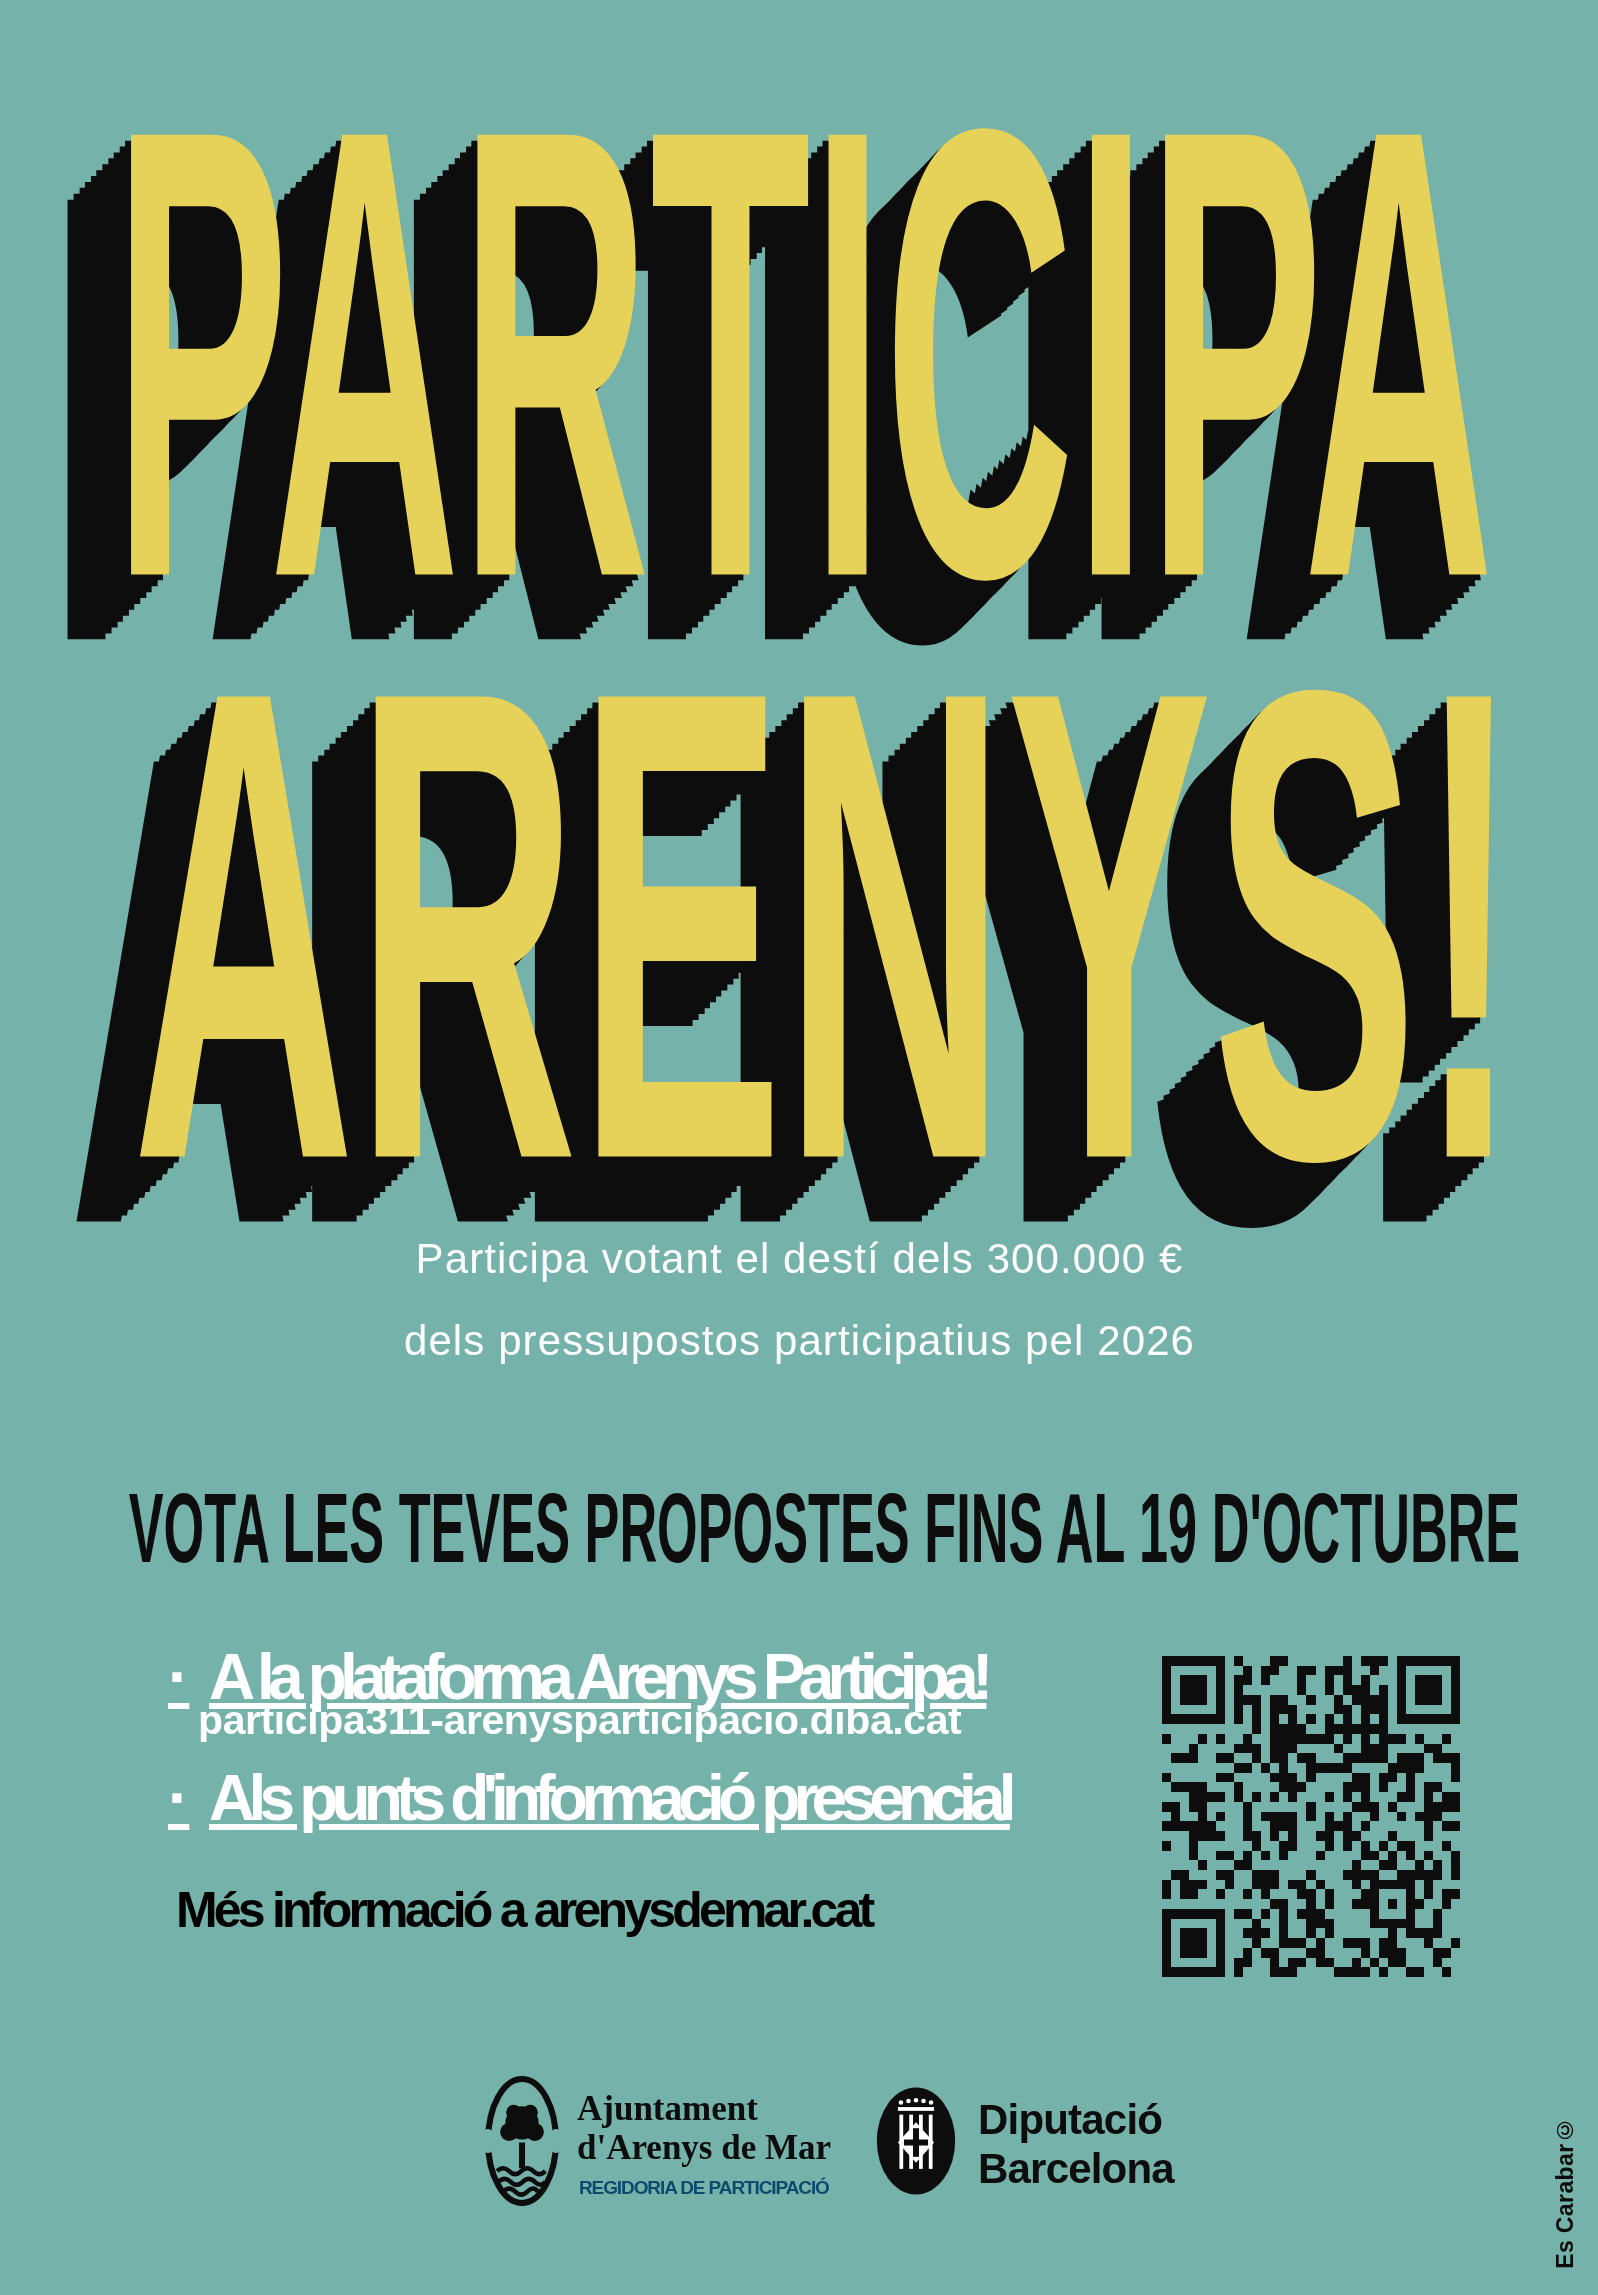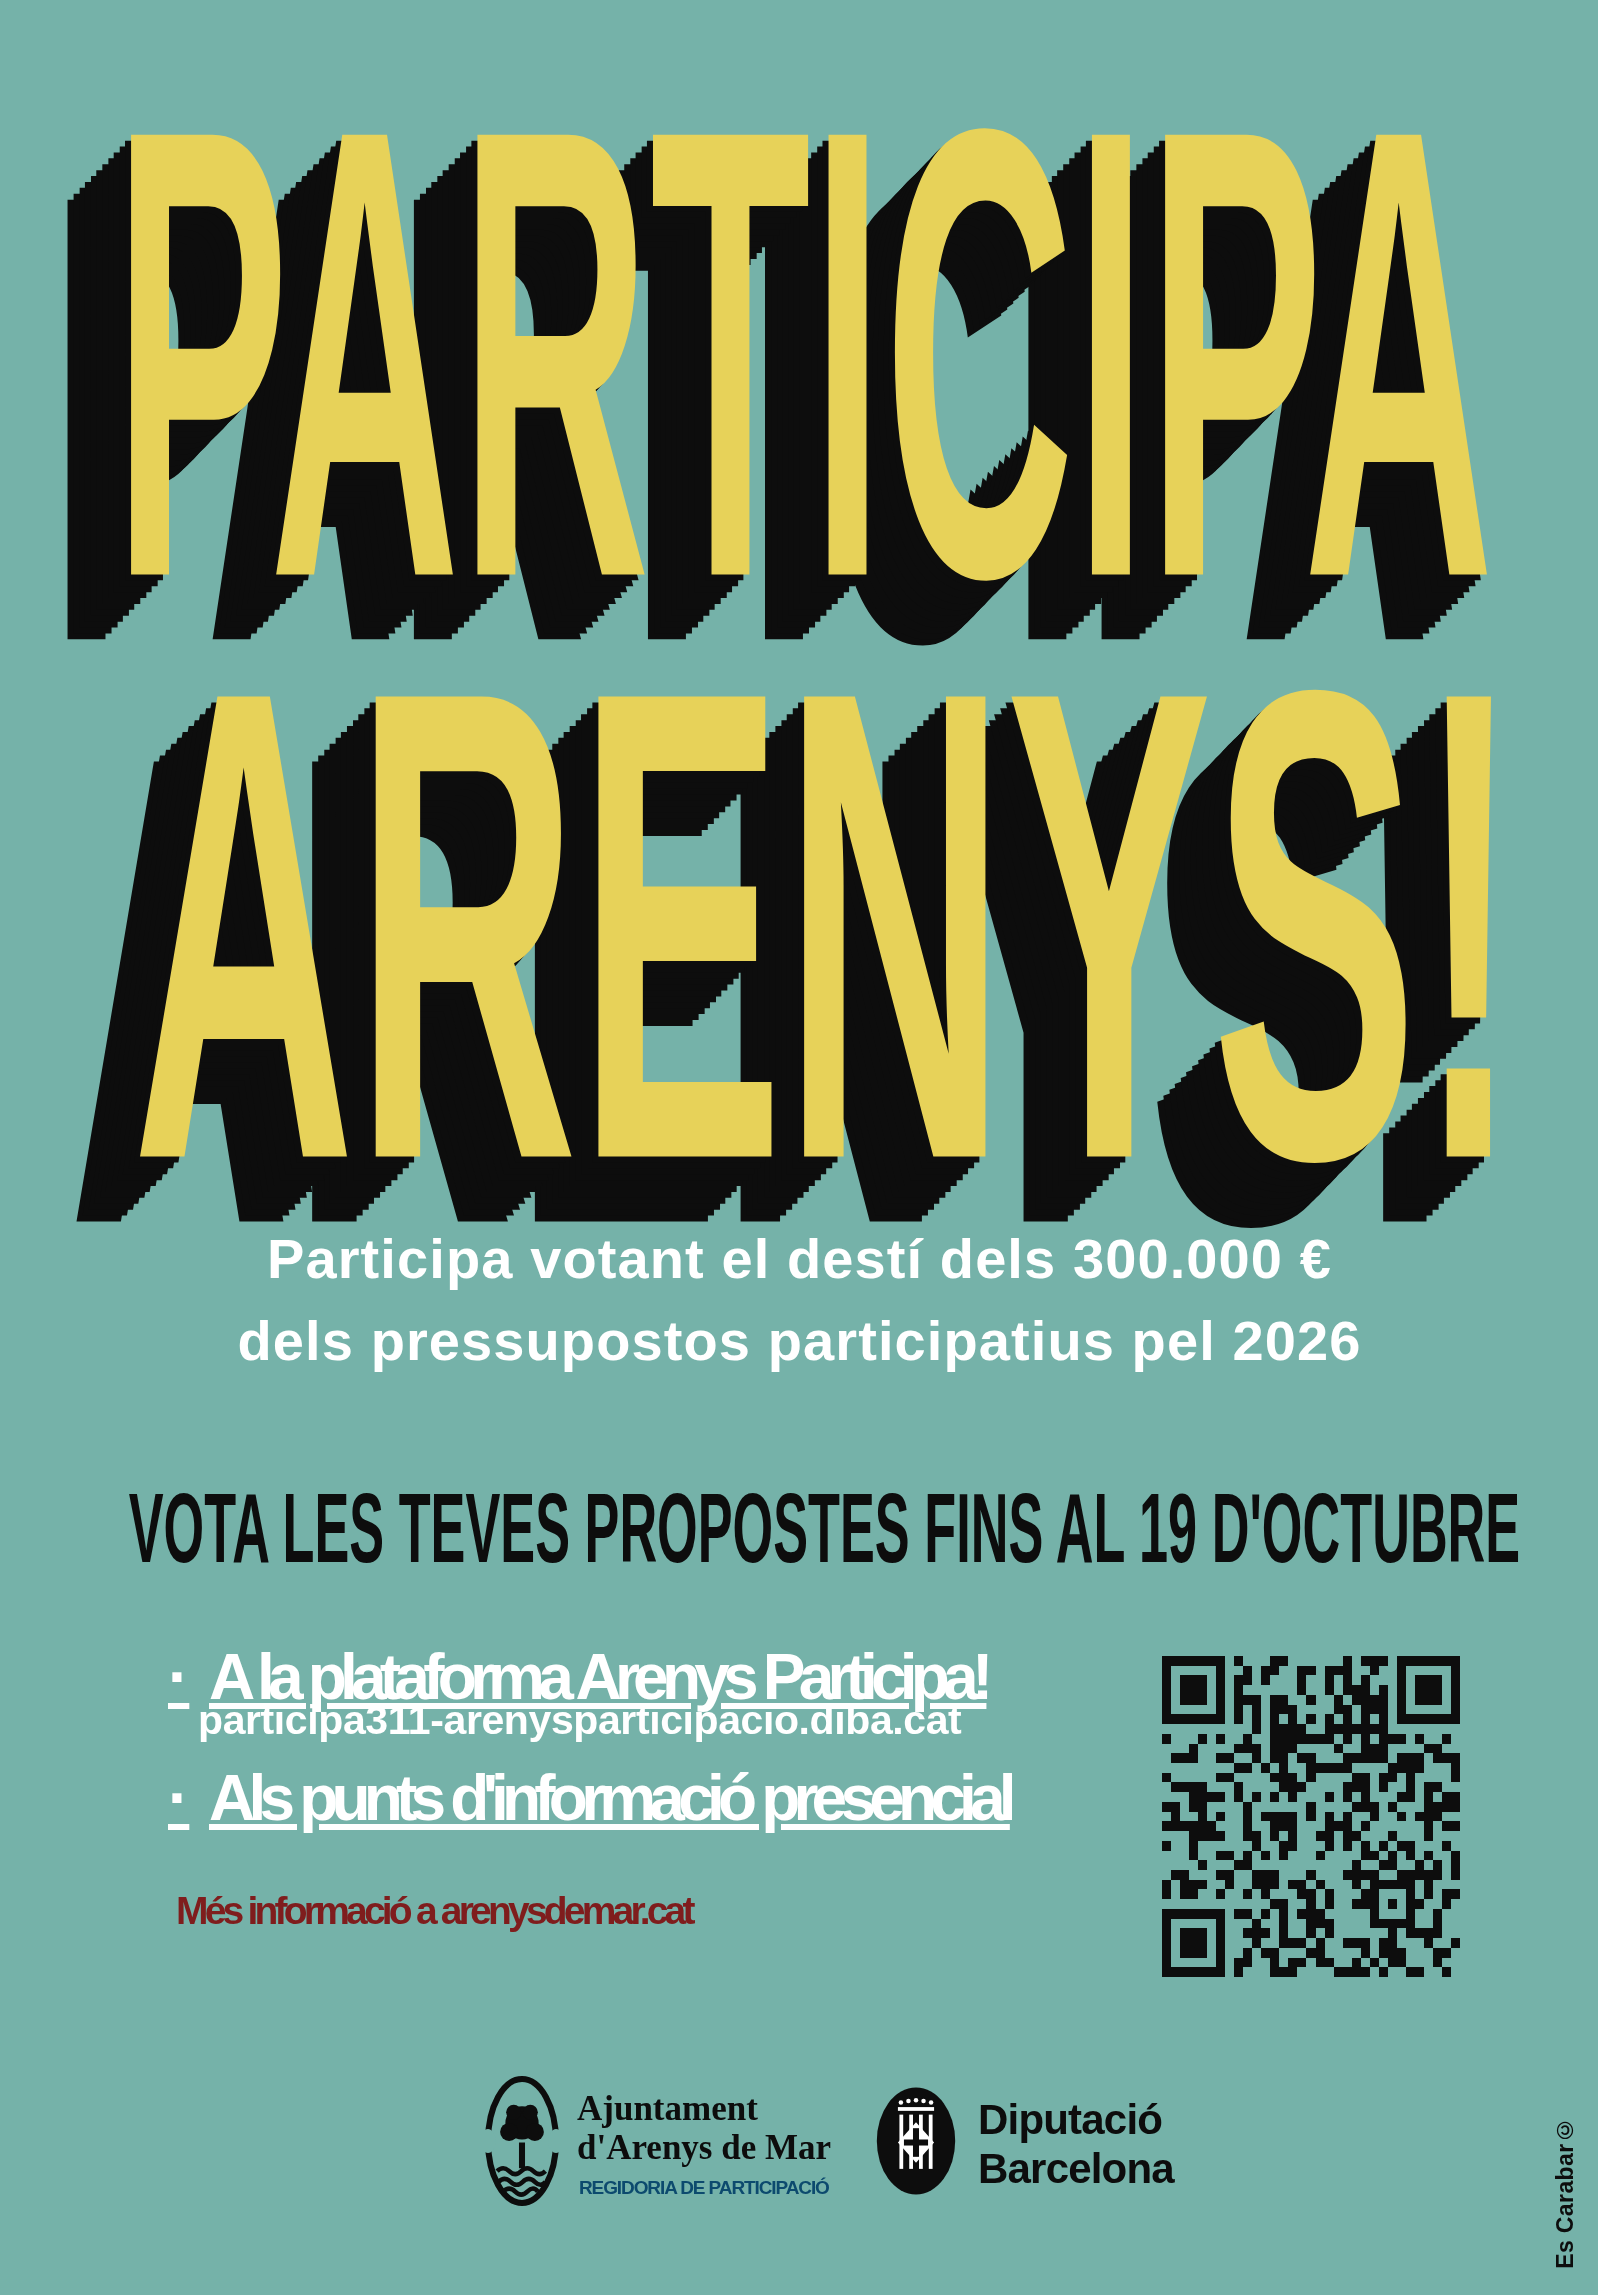--- a/index.html
+++ b/index.html
@@ -12,21 +12,21 @@
   }
 
   
   #wordmark { position: absolute; top: 0; left: 0; }
 
   
   .subtitle {
     position: absolute; top: 1218px; left: 0; width: 1599px;
     text-align: center;
     color: #ffffff;
-    font-size: 56px; font-weight: bold; letter-spacing: 1.1px;
+    font-size: 42px; font-weight: normal; letter-spacing: 1.1px;
     line-height: 82px;
   }
 
   
   #deadline-svg { position: absolute; top: 1490px; left: 0; }
 
   
   .bullet-row {
     position: absolute; left: 168px;
     color: #ffffff; font-weight: bold;
@@ -36,22 +36,22 @@
   }
   .bullet-row .dot { margin-right: 19.7px; letter-spacing: 0; }
   .bullet-sub {
     position: absolute; left: 198px; top: 1703px;
     color: #ffffff; font-weight: bold;
     font-size: 41px; line-height: 34px; letter-spacing: -0.4px;
     white-space: nowrap;
   }
   .more-info {
     position: absolute; left: 176px; top: 1880px;
-    color: #7f1d1d; font-weight: bold;
-    font-size: 39px; line-height: 61px; letter-spacing: -3.8px;
+    color: #000000; font-weight: bold;
+    font-size: 50px; line-height: 61px; letter-spacing: -3.8px;
     white-space: nowrap;
   }
 
   
   .qr {
     position: absolute; left: 1162px; top: 1656px;
     width: 298px; height: 321px;
   }
 
   

